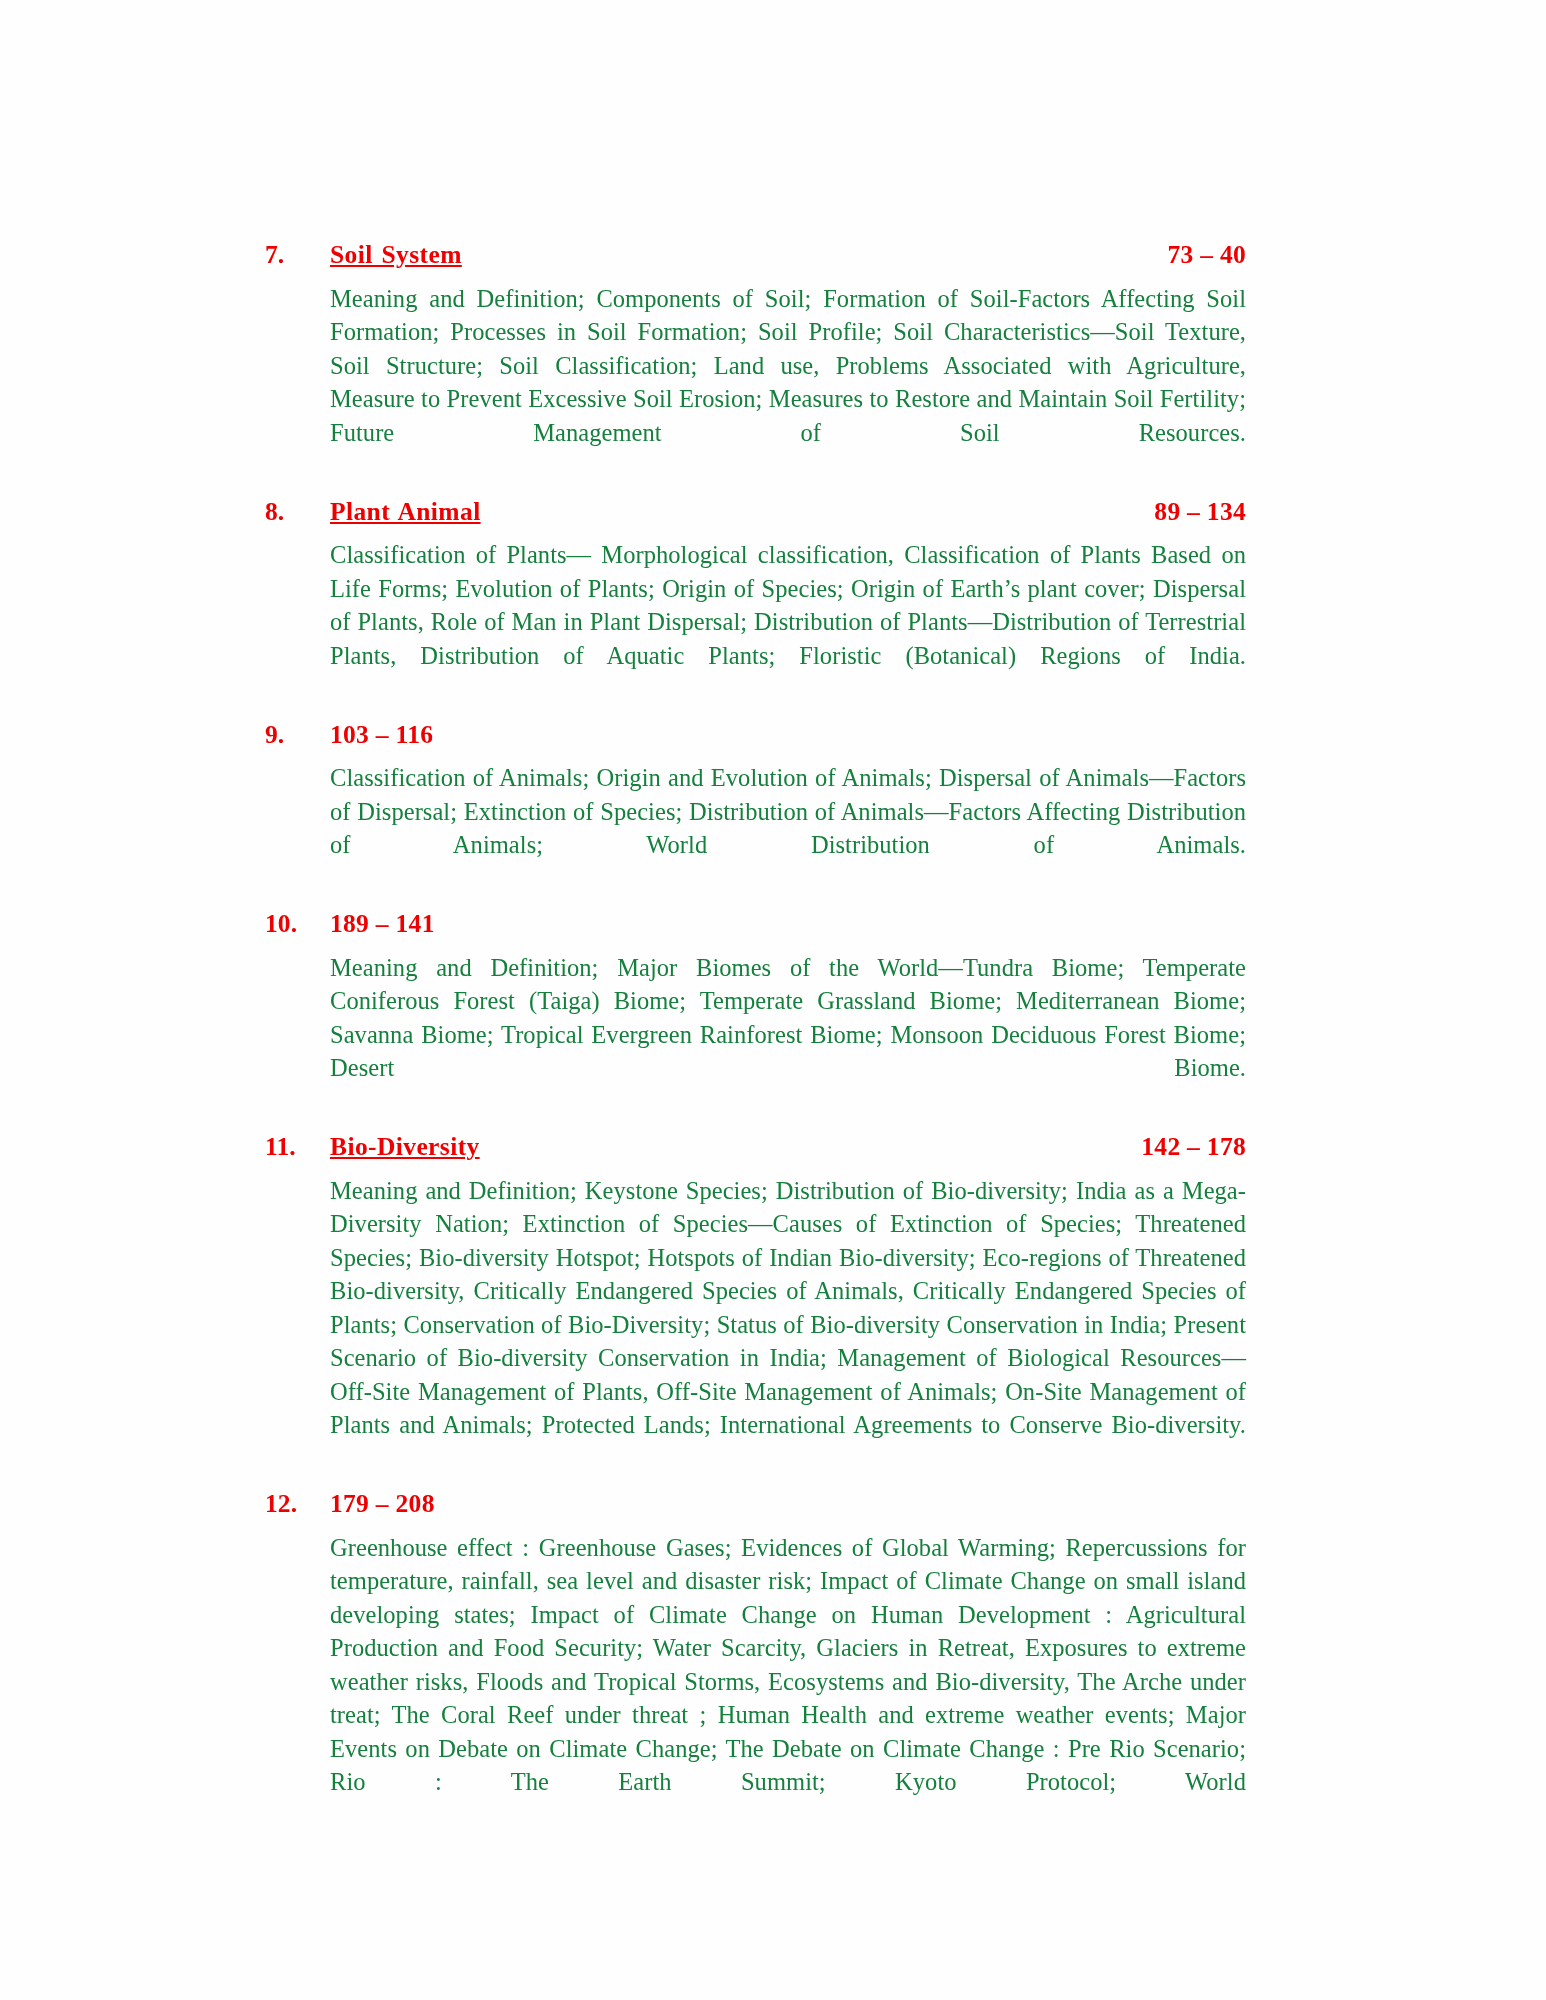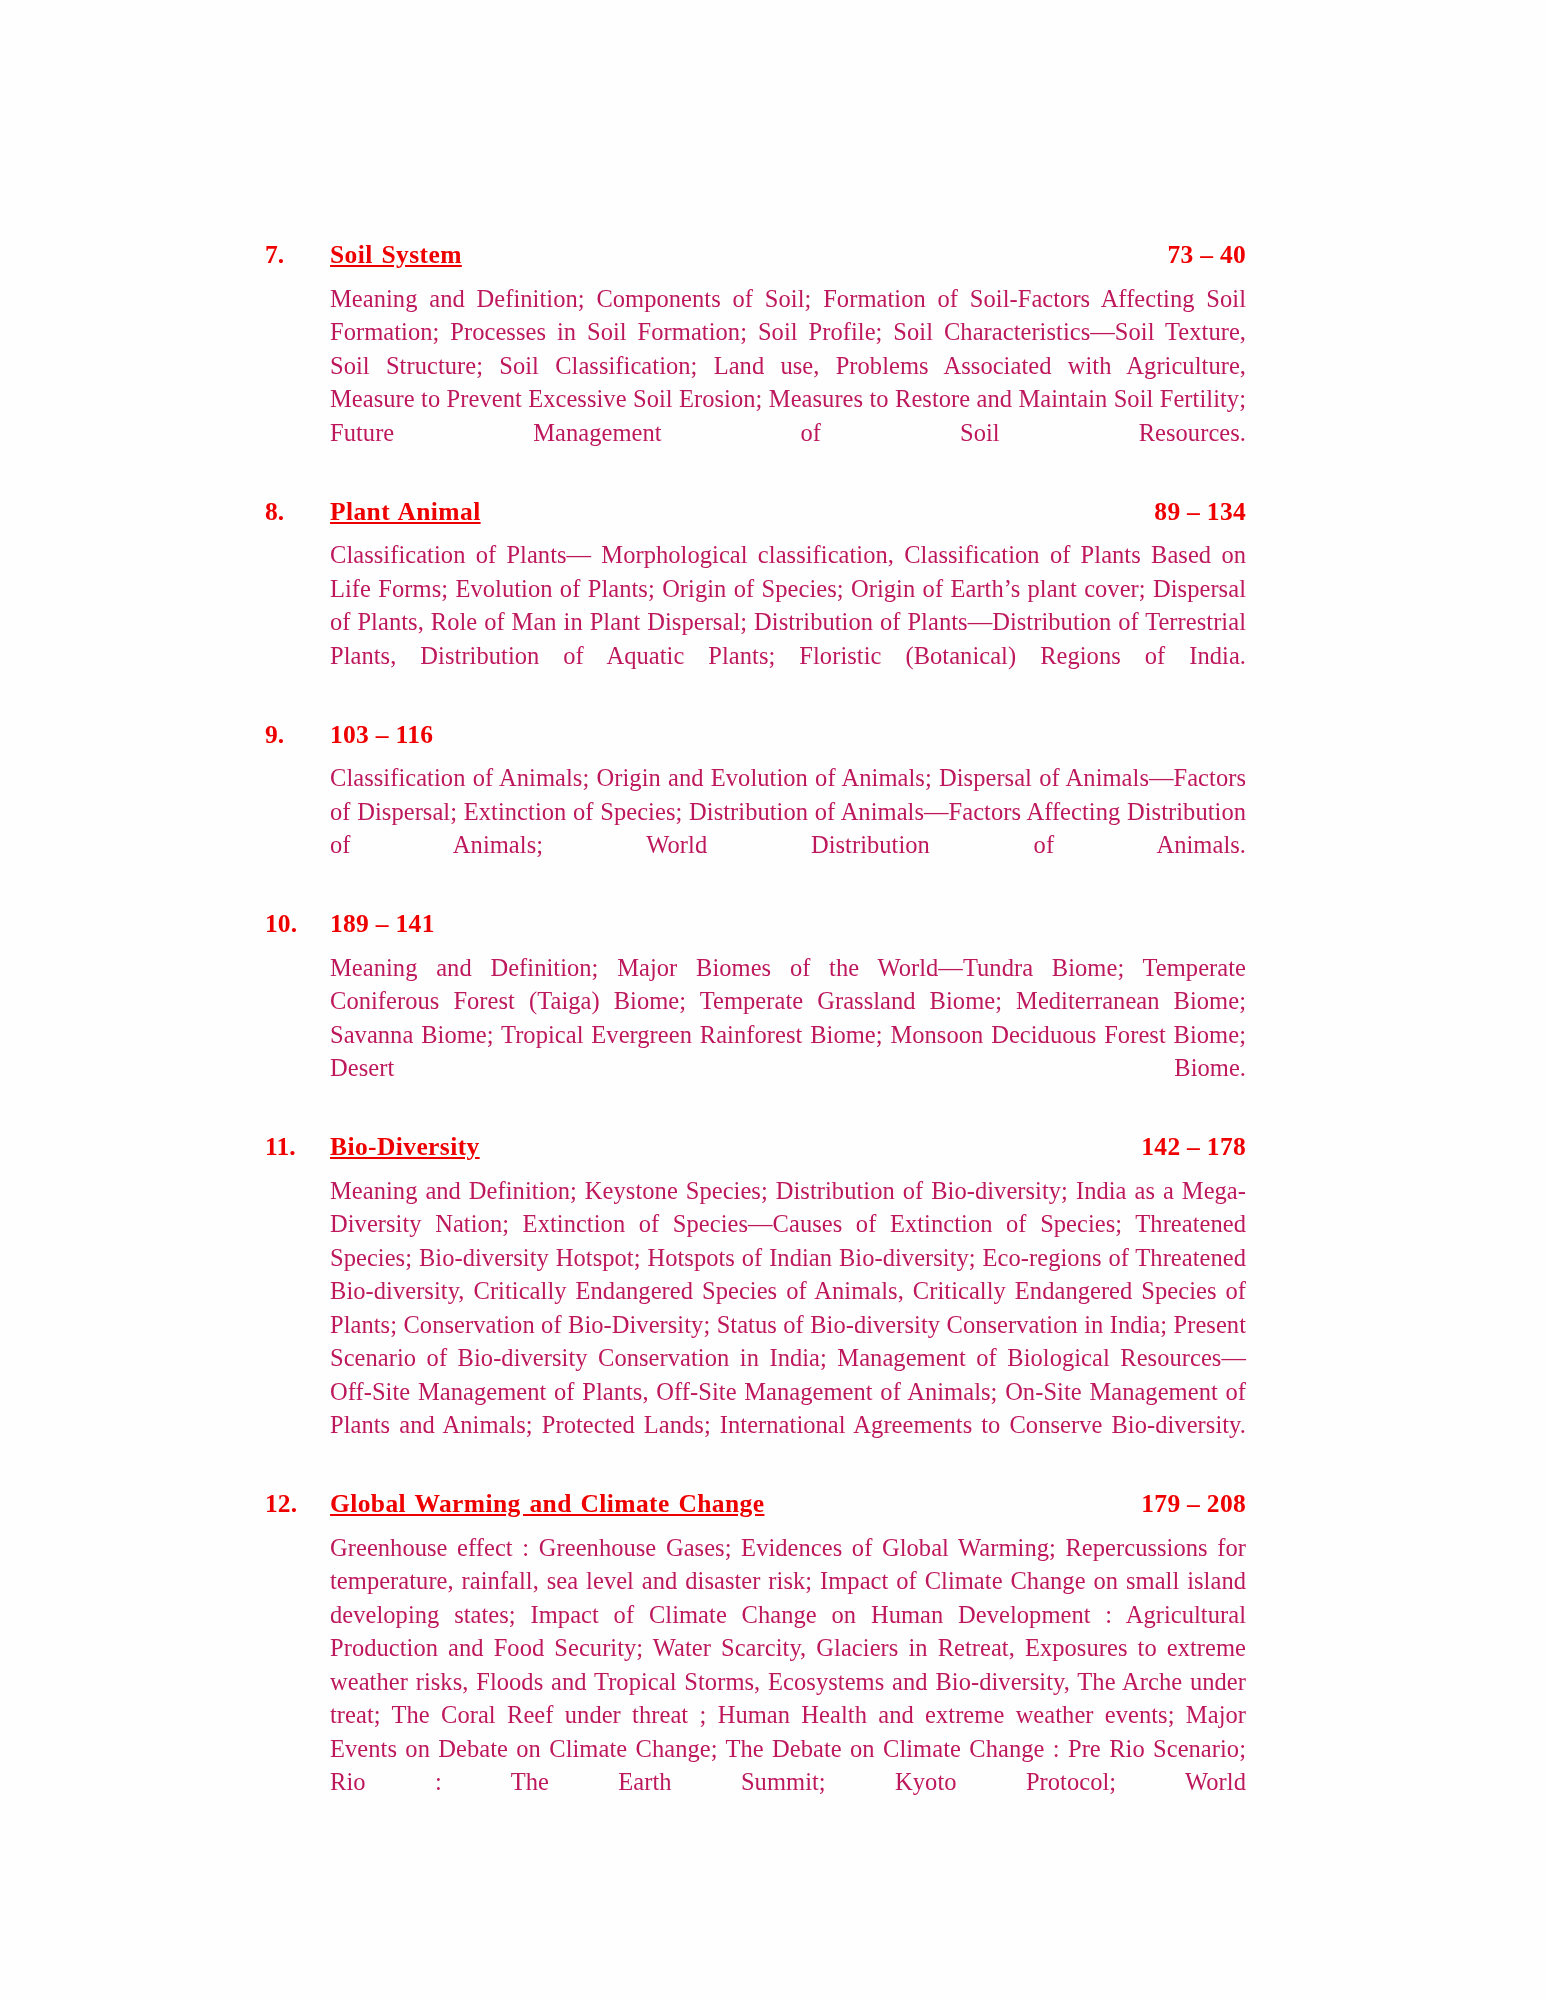--- a/index.html
+++ b/index.html
@@ -54,21 +54,21 @@
   .toc-pages {
     flex: 0 0 auto;
     text-align: right;
     white-space: nowrap;
     letter-spacing: 0.3px;
   }
   .toc-body {
     margin-left: 65px;
     font-size: 24.5px;
     line-height: 33.5px;
-    color: #be185d;
+    color: #15803d;
     text-align: justify;
     text-justify: inter-word;
     letter-spacing: 0.05px;
   }
   .toc-body::after {
     content: "";
     display: inline-block;
     width: 100%;
   }
   .e7 .toc-body,
@@ -120,20 +120,19 @@
         <span class="toc-num">11.</span>
         <span class="toc-title">Bio-Diversity</span>
         <span class="toc-pages">142 – 178</span>
       </div>
       <div class="toc-body">Meaning and Definition; Keystone Species; Distribution of Bio-diversity; India as a Mega-Diversity Nation; Extinction of Species—Causes of Extinction of Species; Threatened Species; Bio-diversity Hotspot; Hotspots of Indian Bio-diversity; Eco-regions of Threatened Bio-diversity, Critically Endangered Species of Animals, Critically Endangered Species of Plants; Conservation of Bio-Diversity; Status of Bio-diversity Conservation in India; Present Scenario of Bio-diversity Conservation in India; Management of Biological Resources—Off-Site Management of Plants, Off-Site Management of Animals; On-Site Management of Plants and Animals; Protected Lands; International Agreements to Conserve Bio-diversity.</div>
     </div>
 
     <div class="toc-entry e12">
       <div class="toc-head">
         <span class="toc-num">12.</span>
-        <span class="toc-title">Global Warming and Climate Change</span>
         <span class="toc-pages">179 – 208</span>
       </div>
       <div class="toc-body">Greenhouse effect : Greenhouse Gases; Evidences of Global Warming; Repercussions for temperature, rainfall, sea level and disaster risk; Impact of Climate Change on small island developing states; Impact of Climate Change on Human Development : Agricultural Production and Food Security; Water Scarcity, Glaciers in Retreat, Exposures to extreme weather risks, Floods and Tropical Storms, Ecosystems and Bio-diversity, The Arche under treat; The Coral Reef under threat ; Human Health and extreme weather events; Major Events on Debate on Climate Change; The Debate on Climate Change : Pre Rio Scenario; Rio : The Earth Summit; Kyoto Protocol; World</div>
     </div>
 
   </div>
 </div>
 
 </body></html>

